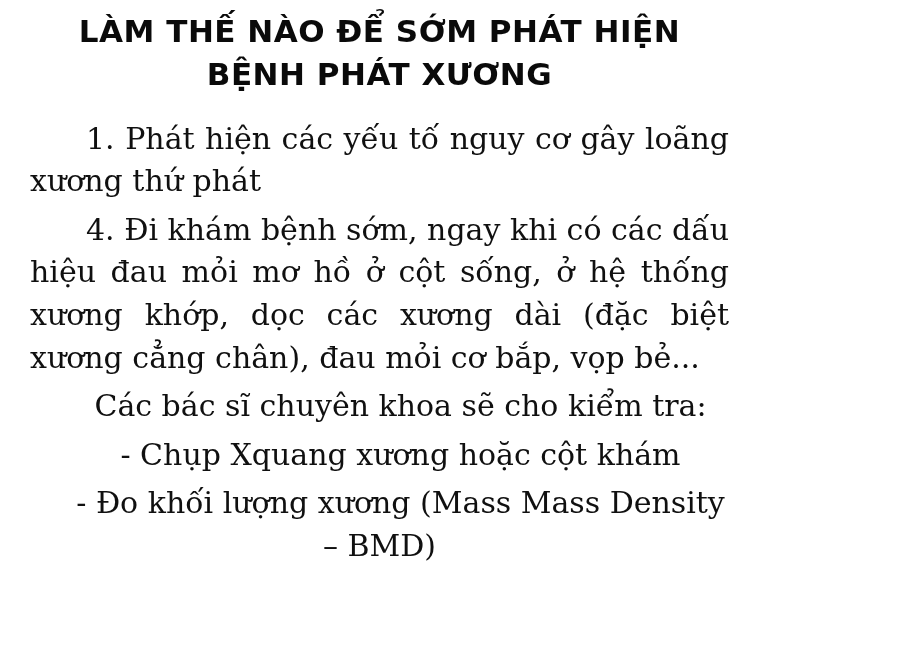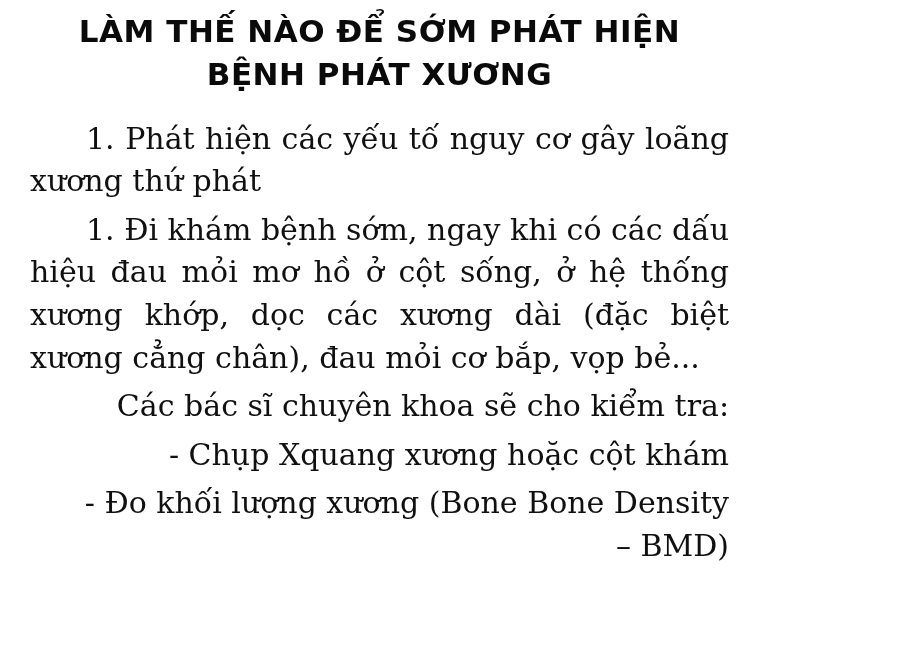--- a/index.html
+++ b/index.html
@@ -47,34 +47,34 @@
     -webkit-hyphens: none;
     hyphens: none;
   }
   .para.indent {
     text-indent: 56px;
   }
   .para.indent-small {
     text-indent: 42px;
   }
   .para.nojust {
-    text-align: right;
+    text-align: center;
   }
 </style>
 </head>
 <body>
 
 <div class="page">
 
   <div class="title-block">
     <div class="title-line">LÀM THẾ NÀO ĐỂ SỚM PHÁT HIỆN</div>
     <div class="title-line">BỆNH PHÁT XƯƠNG</div>
   </div>
 
   <div class="body-block">
     <p class="para indent">1. Phát hiện các yếu tố nguy cơ gây loãng xương thứ phát</p>
-    <p class="para indent">1. Đi khám bệnh sớm, ngay khi có các dấu hiệu đau mỏi mơ hồ ở cột sống, ở hệ thống xương khớp, dọc các xương dài (đặc biệt xương cẳng chân), đau mỏi cơ bắp, vọp bẻ...</p>
+    <p class="para indent">4. Đi khám bệnh sớm, ngay khi có các dấu hiệu đau mỏi mơ hồ ở cột sống, ở hệ thống xương khớp, dọc các xương dài (đặc biệt xương cẳng chân), đau mỏi cơ bắp, vọp bẻ...</p>
     <p class="para indent-small nojust">Các bác sĩ chuyên khoa sẽ cho kiểm tra:</p>
     <p class="para indent-small nojust">- Chụp Xquang xương hoặc cột khám</p>
-    <p class="para indent-small nojust">- Đo khối lượng xương (Bone Bone Density – BMD)</p>
+    <p class="para indent-small nojust">- Đo khối lượng xương (Mass Mass Density – BMD)</p>
   </div>
 
 </div>
 
 </body></html>

